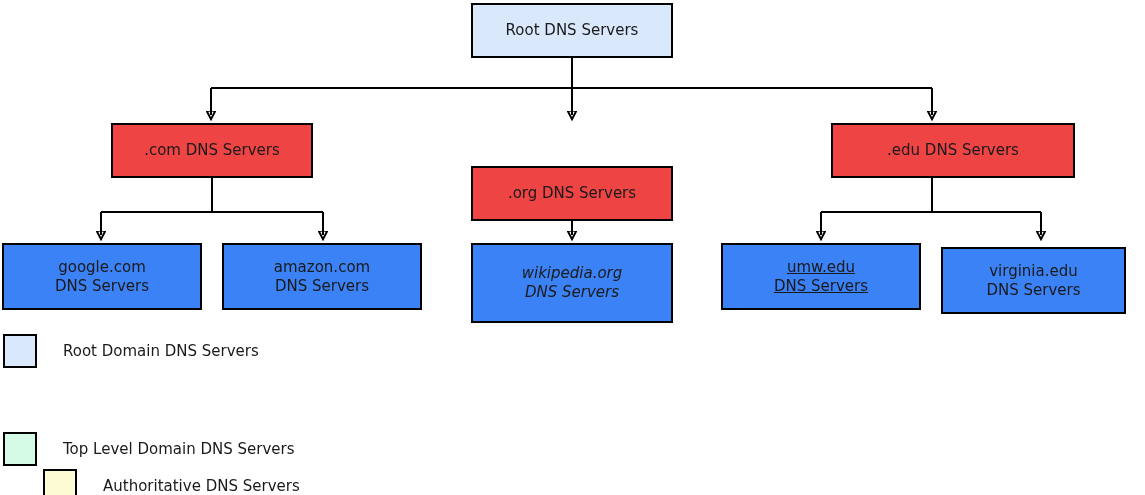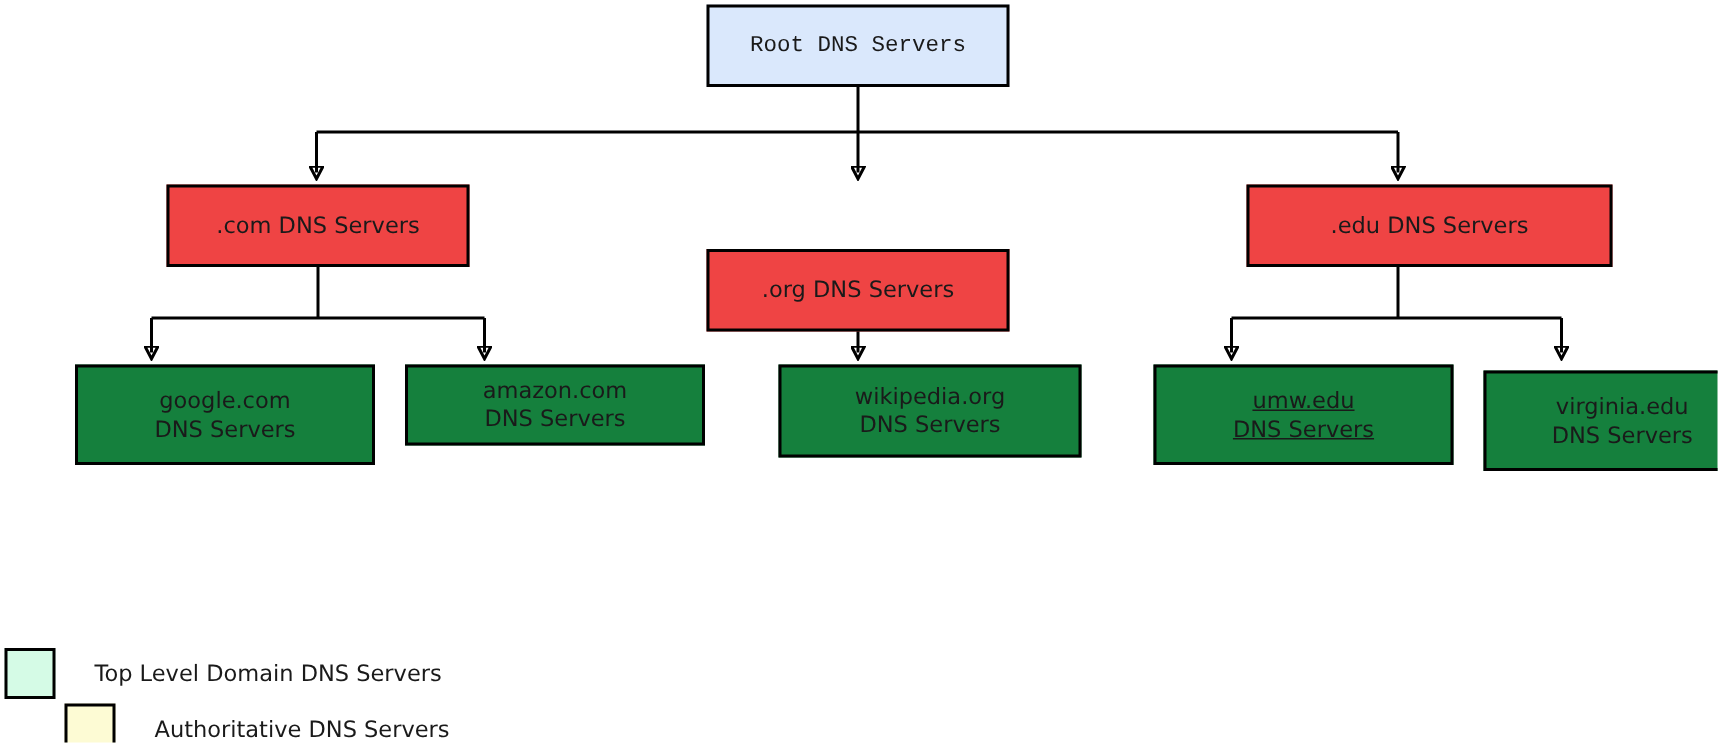--- a/index.html
+++ b/index.html
@@ -48,21 +48,21 @@
     justify-content: center;
     text-align: center;
     font-size: 15px;
     line-height: 19px;
     color: #1a1a1a;
     white-space: pre-line;
   }
 
   .node-root   { background: #dae8fc; }
   .node-tld    { background: #ef4444; }
-  .node-auth   { background: #15803d; margin-left: 48px; }
+  .node-auth   { background: #3b82f6; }
 
   
   #legend {
     position: absolute;
     left: 0;
     top: 325px;
     width: 100%;
     height: 170px;
   }
   .legend-row {
@@ -110,38 +110,42 @@
     <line x1="323" y1="212" x2="323" y2="235" marker-end="url(#arrowhead)"></line>
 
     <line x1="572" y1="178" x2="572" y2="235" marker-end="url(#arrowhead)"></line>
 
     <line x1="932" y1="178" x2="932" y2="212"></line>
     <line x1="821" y1="212" x2="1041" y2="212"></line>
     <line x1="821" y1="212" x2="821" y2="235" marker-end="url(#arrowhead)"></line>
     <line x1="1041" y1="212" x2="1041" y2="235" marker-end="url(#arrowhead)"></line>
   </svg>
 
-  <div class="node node-root" style="left:471px; top:3px; width:202px; height:55px;font-family:Liberation Mono, monospace;">Root DNS Servers</div>
+  <div class="node node-root" style="left:471px; top:3px; width:202px; height:55px;">Root DNS Servers</div>
 
   <div class="node node-tld" style="left:111px; top:123px; width:202px; height:55px;">.com DNS Servers</div>
   <div class="node node-tld" style="left:471px; top:123px; width:202px; height:55px;margin-top:43px;">.org DNS Servers</div>
   <div class="node node-tld" style="left:831px; top:123px; width:244px; height:55px;">.edu DNS Servers</div>
 
   <div class="node node-auth" style="left:2px; top:243px; width:200px; height:67px;">google.com
 DNS Servers</div>
-  <div class="node node-auth" style="left:222px; top:243px; width:200px; height:54px;">amazon.com
+  <div class="node node-auth" style="left:222px; top:243px; width:200px; height:67px;">amazon.com
 DNS Servers</div>
-  <div class="node node-auth" style="left:471px; top:243px; width:202px; height:62px;">wikipedia.org
+  <div class="node node-auth" style="left:471px; top:243px; width:202px; height:80px;font-style:italic;">wikipedia.org
 DNS Servers</div>
   <div class="node node-auth" style="left:721px; top:243px; width:200px; height:67px;text-decoration:underline;">umw.edu
 DNS Servers</div>
   <div class="node node-auth" style="left:941px; top:247px; width:185px; height:67px;">virginia.edu
 DNS Servers</div>
 
   <div id="legend">
+    <div class="legend-row" style="top:9px;">
+      <span class="legend-swatch" style="background:#dae8fc;"></span>
+      <span class="legend-label">Root Domain DNS Servers</span>
+    </div>
     <div class="legend-row" style="top:69px;margin-top:38px;">
       <span class="legend-swatch" style="background:#d5fbe6;"></span>
       <span class="legend-label">Top Level Domain DNS Servers</span>
     </div>
     <div class="legend-row" style="top:144px;padding-left:40px;">
       <span class="legend-swatch" style="background:#fdfbd4;"></span>
       <span class="legend-label">Authoritative DNS Servers</span>
     </div>
   </div>
 

